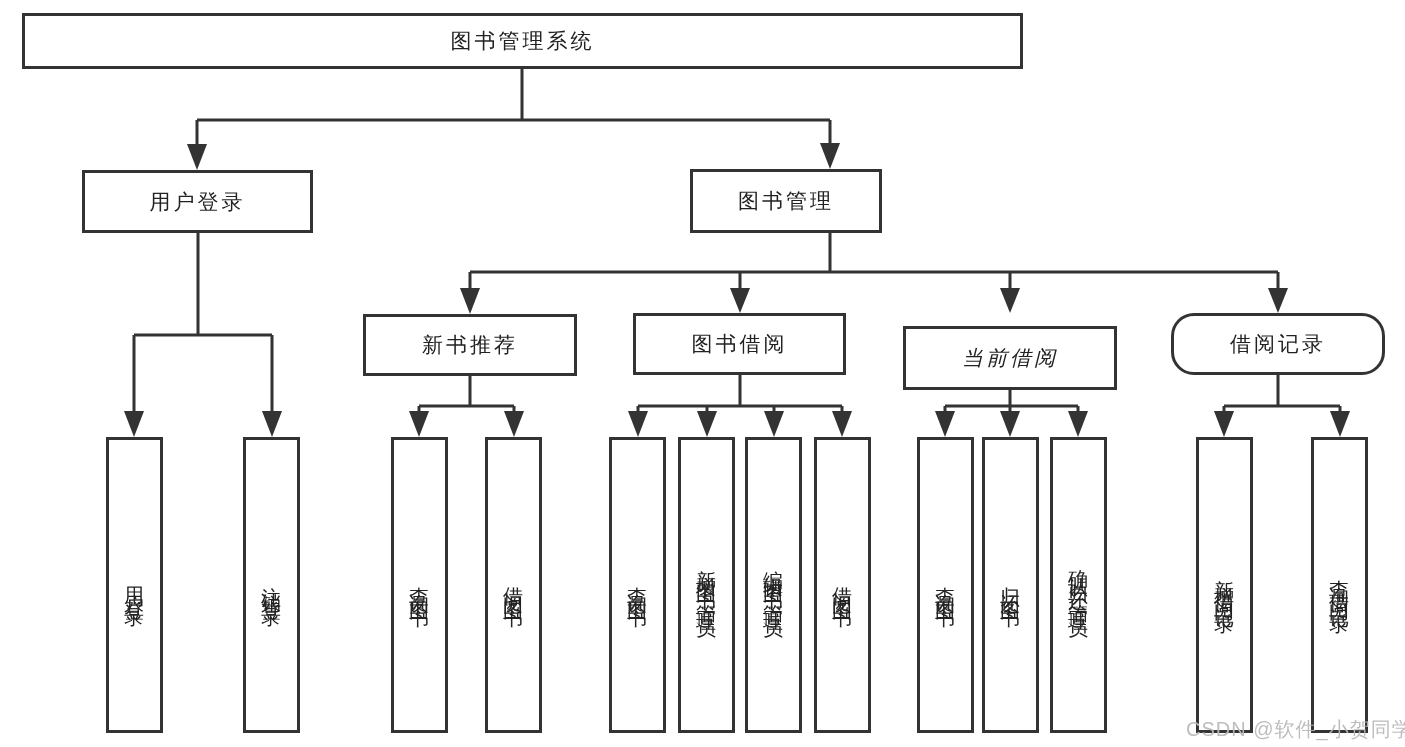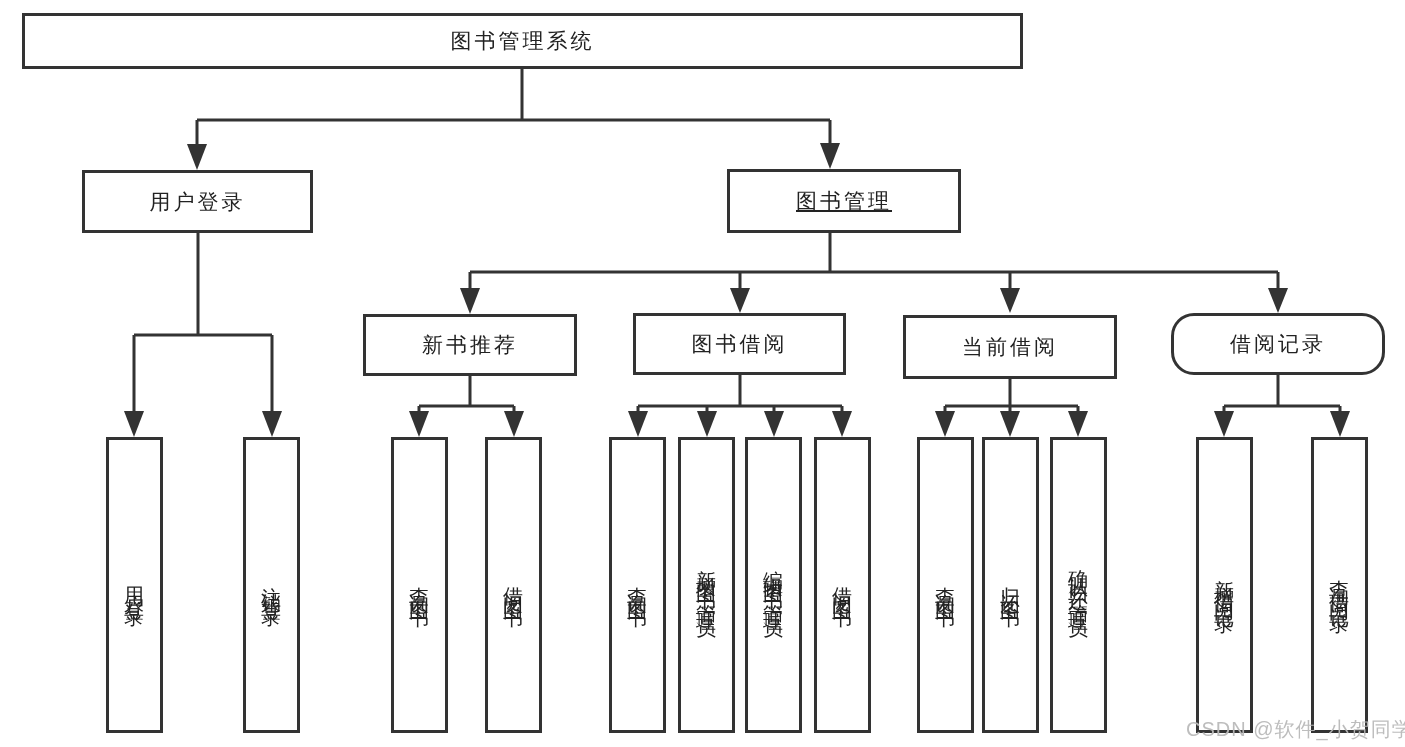--- a/index.html
+++ b/index.html
@@ -53,25 +53,25 @@
     text-orientation: mixed;
     font-size: 20px;
     letter-spacing: 7px;
     line-height: 1;
     color: #222222;
   }
   
   .n-root   { left: 22px;  top: 13px;  width: 1001px; height: 56px; }
   
   .n-login  { left: 82px;  top: 170px; width: 231px; height: 63px; }
-  .n-mgmt   { left: 727px; top: 169px; width: 234px; height: 64px; text-decoration: underline; }
+  .n-mgmt   { left: 690px; top: 169px; width: 192px; height: 64px; }
   
   .n-newbook { left: 363px;  top: 314px; width: 214px; height: 62px; }
   .n-borrow  { left: 633px;  top: 313px; width: 213px; height: 62px; }
-  .n-current { left: 903px;  top: 315px; width: 214px; height: 64px; }
+  .n-current { left: 903px;  top: 326px; width: 214px; height: 64px; font-style: italic; }
   .n-records { left: 1171px; top: 313px; width: 214px; height: 62px; border-radius: 23px; }
   
   .l-ulogin  { left: 106px; }
   .l-logout  { left: 243px; }
   .l-nbq     { left: 391px; }
   .l-nbb     { left: 485px; }
   .l-bbq     { left: 609px; }
   .l-bba     { left: 678px; }
   .l-bbe     { left: 745px; }
   .l-bbb     { left: 814px; }

